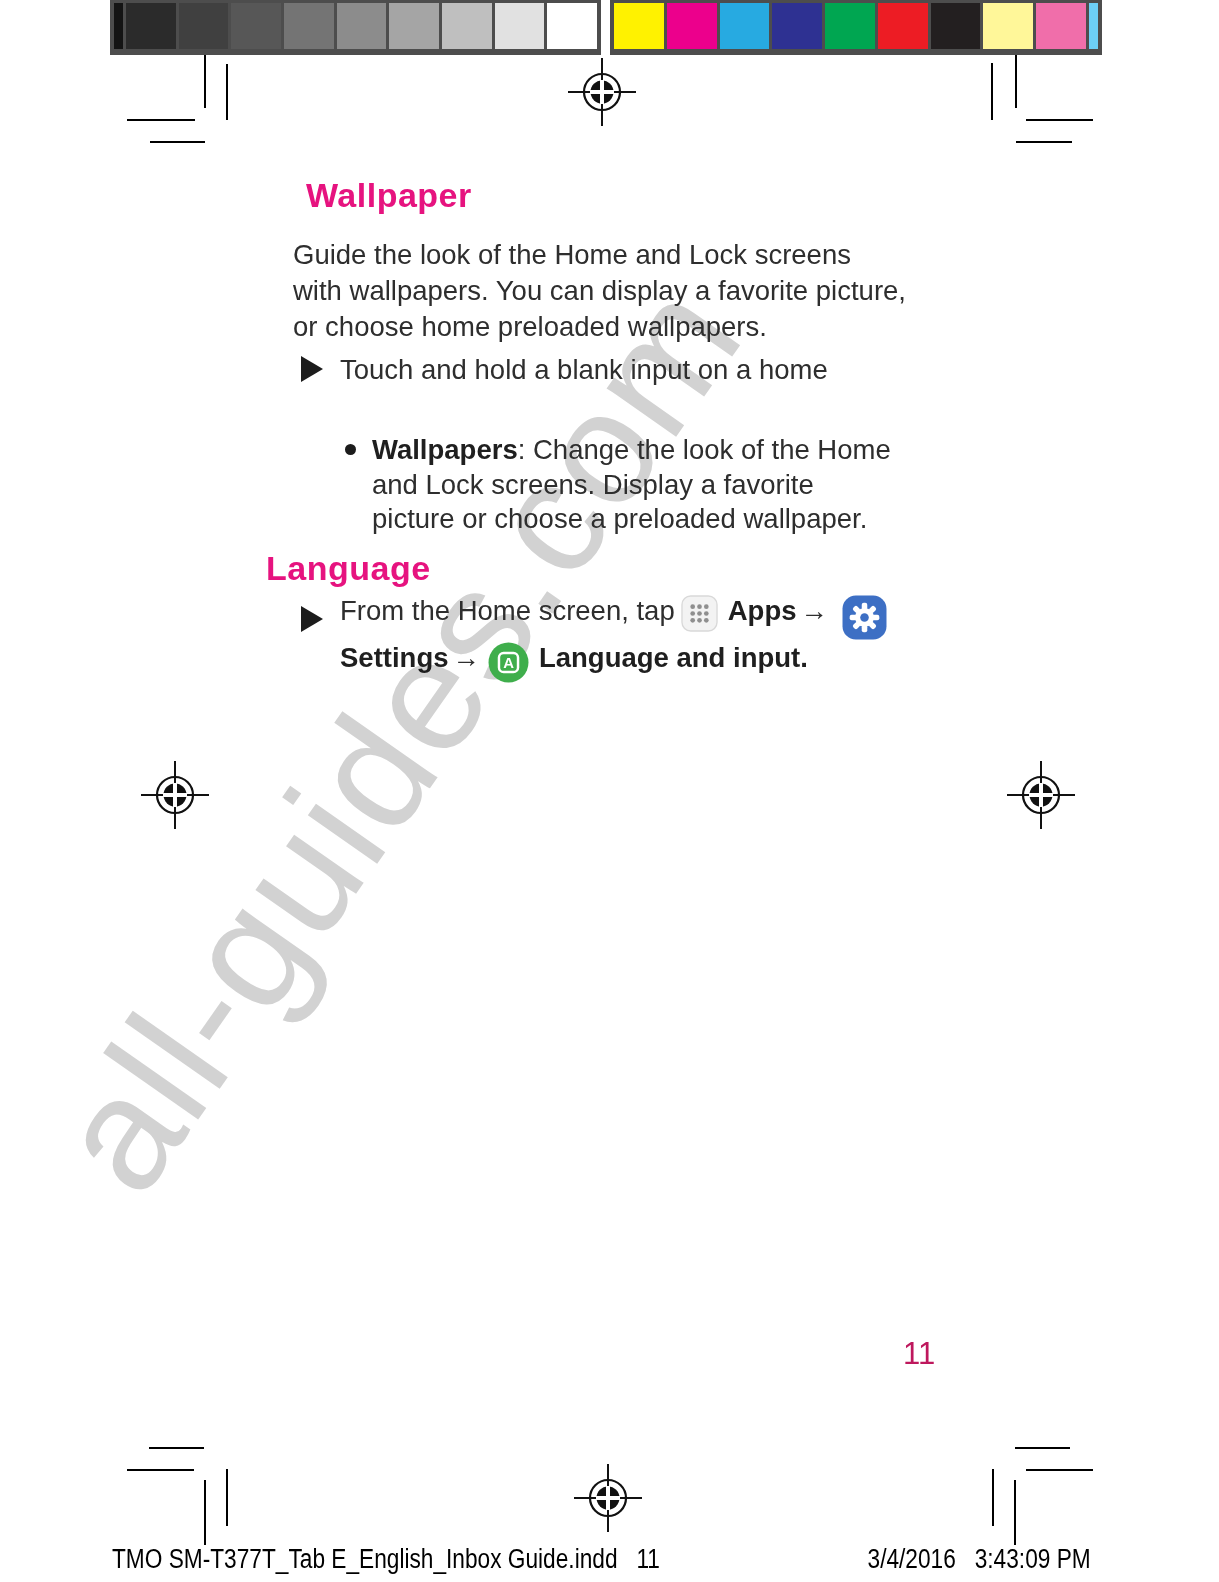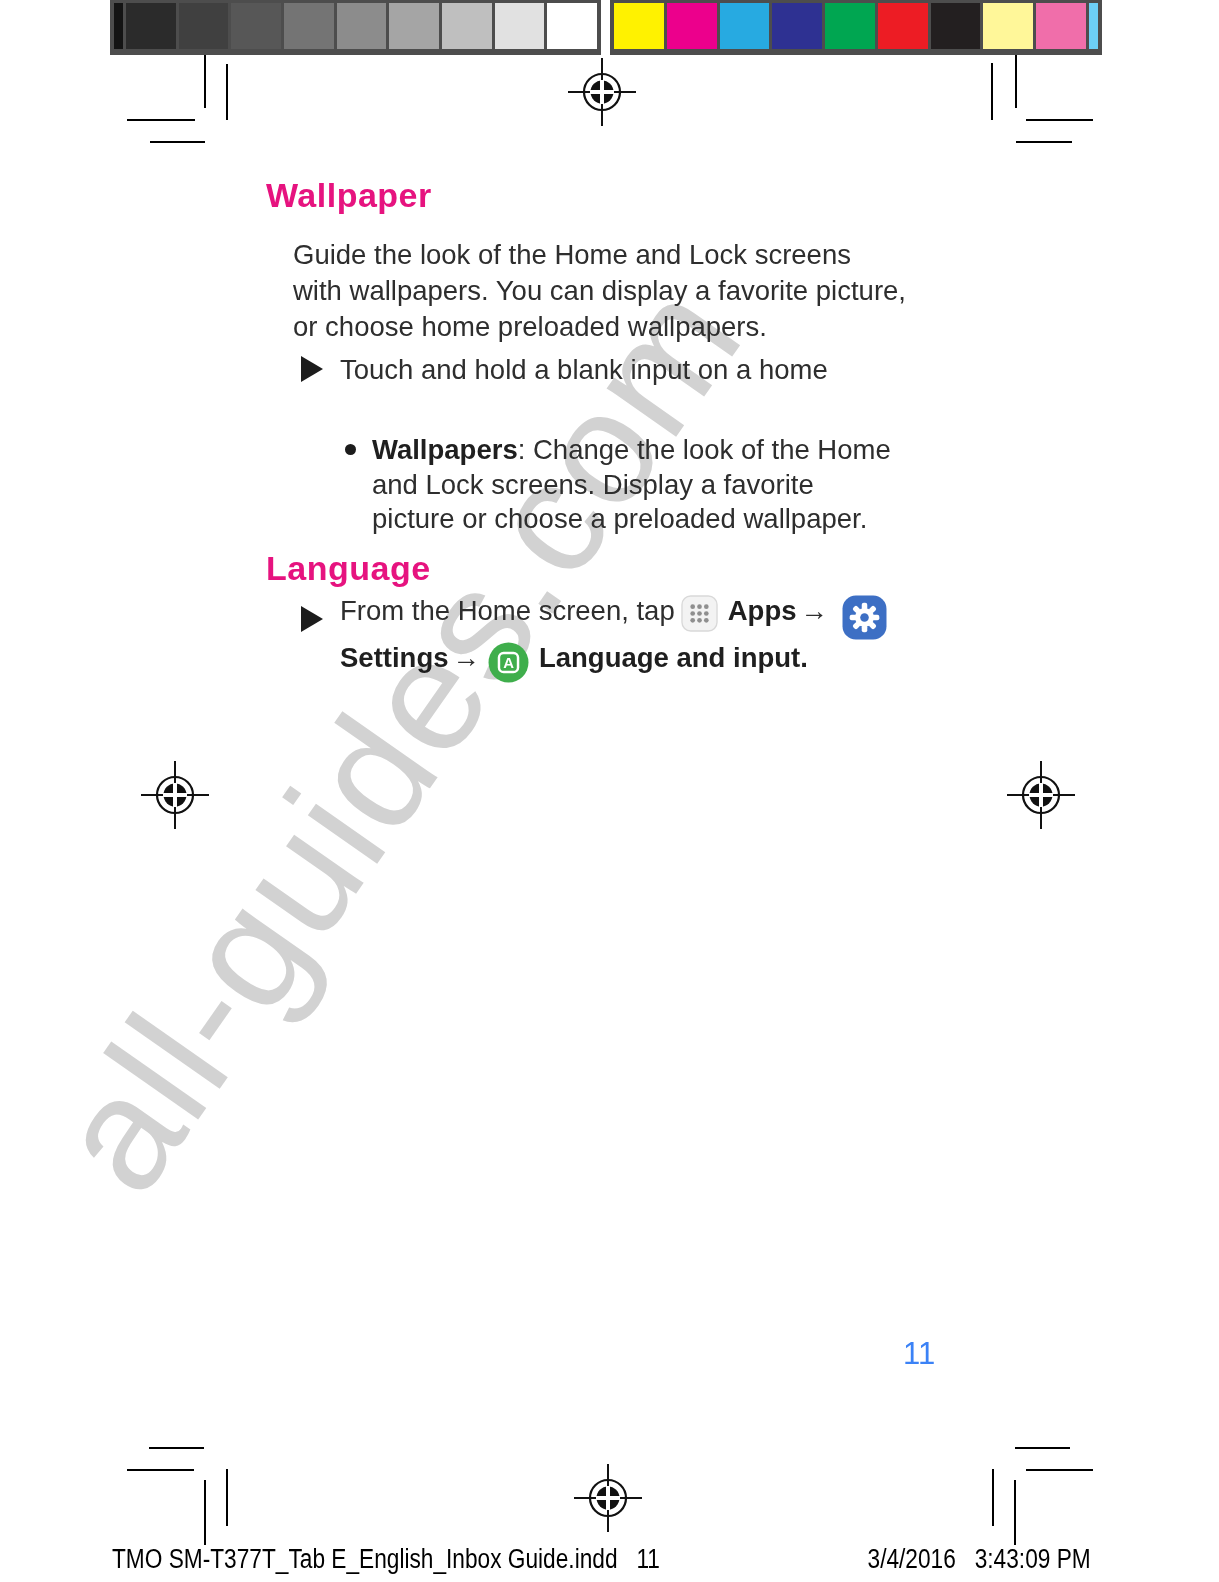--- a/index.html
+++ b/index.html
@@ -41,21 +41,21 @@
     z-index:0; font-weight:400;
   }
 
   
   .content { position:absolute; z-index:5; color:#2e2e2e; }
   .heading {
     position:absolute; left:266px;
     font-size:34px; font-weight:700; color:#e6137f;
     letter-spacing:0.5px; white-space:pre;
   }
-  #heading-wallpaper { top:176px; }
+  #heading-wallpaper { top:176px;margin-left:40px; }
   #heading-language  { top:549px; }
 
   .para { position:absolute; left:293px; top:237px; font-size:27.5px; line-height:36px; }
   .line { white-space:pre; }
 
   .bullet-tri {
     position:absolute; width:0; height:0;
     border-top:13px solid transparent;
     border-bottom:13px solid transparent;
     border-left:22px solid #1c1c1c;
@@ -73,21 +73,21 @@
   .b { font-weight:700; color:#1f1f1f; }
 
   .step { position:absolute; left:340px; top:595px; font-size:27.5px; }
   .step-line { display:flex; align-items:flex-start; height:47px; white-space:pre; }
   .step-line .icon { display:inline-flex; align-items:center; }
   .icon-apps { margin:0 10px 0 6px; }
   .icon-settings { margin-left:10px; }
   .icon-language { margin:0 10px 0 4px; }
   .arrow { padding:0 4px; color:#2e2e2e; }
 
-  .page-number { position:absolute; left:903px; top:1336px; font-size:31px; color:#3b82f6; z-index:5; }
+  .page-number { position:absolute; left:903px; top:1336px; font-size:31px; color:#be185d; z-index:5; }
 
   .footer { position:absolute; top:1544px; width:100%; font-size:27px; color:#000; z-index:5; }
   .footer-left  { position:absolute; left:112px; white-space:pre; transform:scaleX(0.84); transform-origin:left center; }
   .footer-right { position:absolute; right:128px; white-space:pre; transform:scaleX(0.84); transform-origin:right center; }
 </style>
 </head>
 <body>
 
 <div class="page">
 

